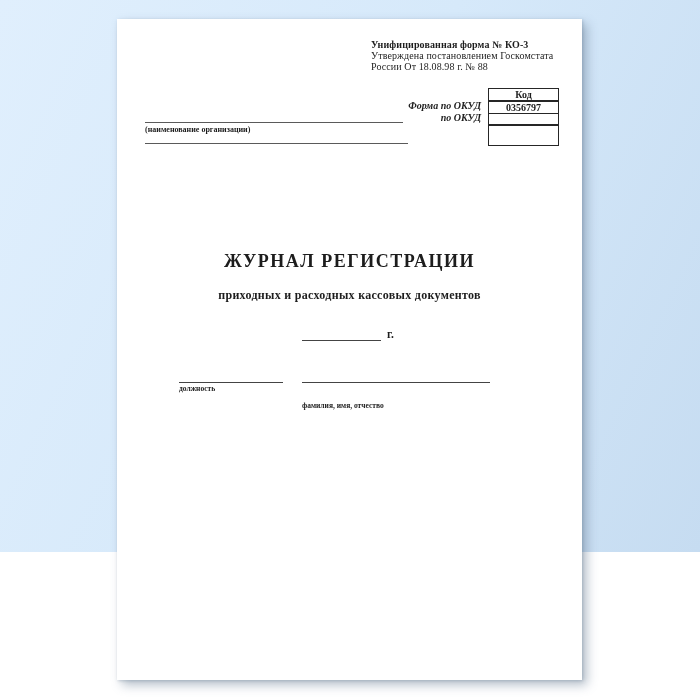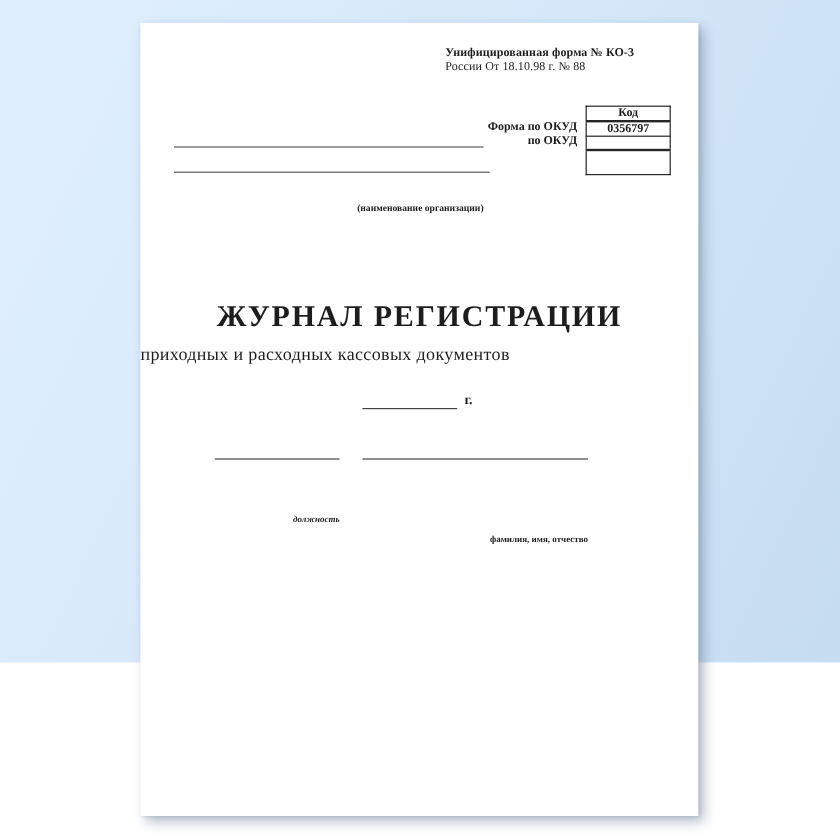--- a/index.html
+++ b/index.html
@@ -17,54 +17,55 @@
     position:absolute; left:117px; top:19px; width:465px; height:661px;
     background:#ffffff;
     box-shadow:5px 5px 10px rgba(96,118,141,0.45), 1px 1px 3px rgba(110,130,150,0.35);
   }
   
   .approval { position:absolute; left:254px; top:21px; width:205px;
     font-size:10px; line-height:10.8px; letter-spacing:0.1px; }
   .approval .b { font-weight:bold; }
   
   .okud-labels { position:absolute; left:234px; top:81px; width:130px;
-    text-align:right; font-weight:bold; font-size:10px; line-height:11.6px; }
+    text-align:right; font-weight:bold; font-size:10px; line-height:11.6px;font-style:italic; }
   
   .code-table { position:absolute; left:371px; top:69px; border-collapse:collapse; }
   .code-table td {
     width:70px; border:1px solid #262626; text-align:center;
     font-size:10px; font-weight:bold; padding:0; height:11px; line-height:11px;
   }
   .code-table td.th { border-bottom-width:2px; }
   .code-table td.gapline { border-bottom-width:2px; }
   .code-table td.tall { height:21px; }
   
   .rule { position:absolute; border-top:1.4px solid #5a5a5a; }
   .rule-dark { position:absolute; border-top:1.2px solid #444; }
-  .cap { position:absolute; text-align:right; font-weight:bold;margin-top:44px; }
+  .cap { position:absolute; text-align:left; font-weight:bold; }
   .cap8 { font-size:8px; line-height:9px; }
   .cap7 { font-size:7.5px; line-height:8.5px; }
   .fill-value { position:absolute; font-size:10px; }
   
   .title { position:absolute; left:0; top:232px; width:465px; text-align:center;
-    font-size:25px; font-weight:bold; letter-spacing:1.5px; }
-  .subtitle { position:absolute; left:0; top:269px; width:465px; text-align:left;
-    font-size:15px; font-weight:normal; letter-spacing:0.3px; }
+    font-size:18px; font-weight:bold; letter-spacing:1.5px; }
+  .subtitle { position:absolute; left:0; top:269px; width:465px; text-align:center;
+    font-size:12px; font-weight:bold; letter-spacing:0.3px; }
   
   .year-g { position:absolute; left:270px; top:309px; font-size:11.5px; font-weight:bold; }
 </style>
 </head>
 <body>
 
 <div class="stage">
   <div class="paper">
 
     <div class="approval">
       <div class="b">Унифицированная форма № КО-3</div>
-      <div>России От 18.10.98 г. № 88</div>
+      <div>Утверждена постановлением Госкомстата</div>
+      <div>России От 18.08.98 г. № 88</div>
     </div>
 
     <div class="okud-labels">
       <div>Форма по ОКУД</div>
       <div>по ОКУД</div>
     </div>
 
     <table class="code-table">
       <tbody>
           <tr>
@@ -91,20 +92,20 @@
 
     <div class="title">ЖУРНАЛ РЕГИСТРАЦИИ</div>
     <div class="subtitle">приходных и расходных кассовых документов</div>
 
     <span class="fill-value" style="left:185px; top:310px; width:79px; text-align:center;"></span>
     <div class="rule-dark" style="left:185px; top:321px; width:79px; border-top-width:1.6px;"></div>
     <span class="year-g">г.</span>
 
     <span class="fill-value" style="left:62px; top:352px; width:104px; text-align:center;"></span>
     <div class="rule-dark" style="left:62px; top:363px; width:104px;"></div>
-    <div class="cap cap7" style="left:62px; top:365.5px; width:104px;font-style:italic;">должность</div>
+    <div class="cap cap7" style="left:62px; top:365.5px; width:104px;">должность</div>
 
     <span class="fill-value" style="left:185px; top:352px; width:188px; text-align:center;"></span>
     <div class="rule-dark" style="left:185px; top:363px; width:188px;"></div>
     <div class="cap cap7" style="left:185px; top:383px; width:188px;">фамилия, имя, отчество</div>
 
   </div>
 </div>
 
 </body></html>

